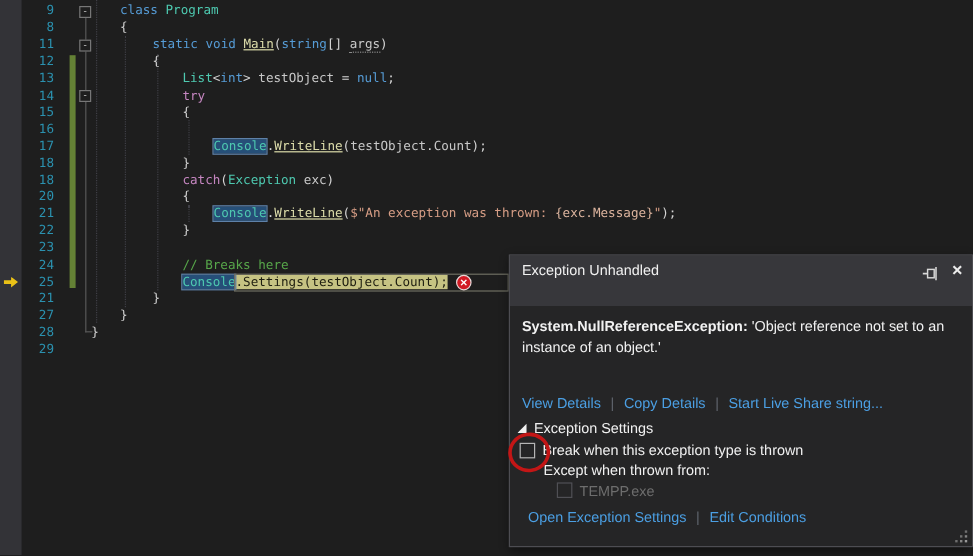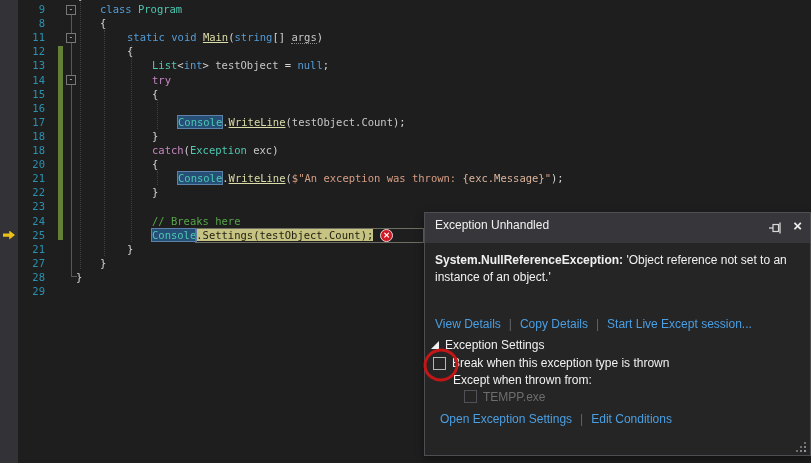--- a/index.html
+++ b/index.html
@@ -37,21 +37,21 @@
   .arrow { position:absolute; background:#EAC117;
            clip-path:polygon(0 32%, 52% 32%, 52% 0, 100% 50%, 52% 100%, 52% 68%, 0 68%); }
   .err-icon { position:absolute; width:13px; height:13px; border-radius:50%;
               background:#D11A24; border:1px solid #E9D8D8; color:#FFF;
               font:bold 8px/11px "Liberation Sans",sans-serif; text-align:center; }
 
   
   .popup { position:absolute; left:424px; top:212px; width:387px; height:244px;
            background:#252526; border:1px solid #4D4D52; box-shadow:0 3px 8px rgba(0,0,0,.45);
            color:#F1F1F1; font-size:12px; }
-  .p-title { position:relative; height:30px; background:#37373B; line-height:25px;
+  .p-title { position:relative; height:42px; background:#37373B; line-height:25px;
              padding-left:10px; font-size:12px; color:#F1F1F1; }
   .p-btns { position:absolute; right:8px; top:0; height:25px; display:flex;
             align-items:center; gap:10px; }
   .pin-btn { width:15px; height:14px; display:inline-block; }
   .close-btn { color:#ECECEC; font:bold 15px/15px "Liberation Sans",sans-serif; }
   .p-body { position:relative; padding:9px 10px 0 10px; }
   .msg { line-height:17px; margin-bottom:0; }
   .msg2 { margin-top:14px; line-height:17px; }
   .links { margin-top:31px; display:flex; align-items:center; gap:8px; white-space:nowrap; }
   a.plink { color:#4B9FE3; text-decoration:none; cursor:pointer; }
@@ -137,21 +137,21 @@
     </div>
 
     <div class="p-body">
       <p class="msg"><b>System.NullReferenceException:</b> <span>'Object reference not set to an instance of an object.'</span></p>
 
       <div class="links">
         <a class="plink">View Details</a>
         <span class="sep">|</span>
         <a class="plink">Copy Details</a>
         <span class="sep">|</span>
-        <a class="plink">Start Live Except session...</a>
+        <a class="plink">Start Live Share string...</a>
       </div>
 
       <div class="sett-header">
         <span class="expander"></span>
         <span>Exception Settings</span>
       </div>
 
       <div class="chk-row">
         <span class="cb"></span>
         <span>Break when this exception type is thrown</span>

